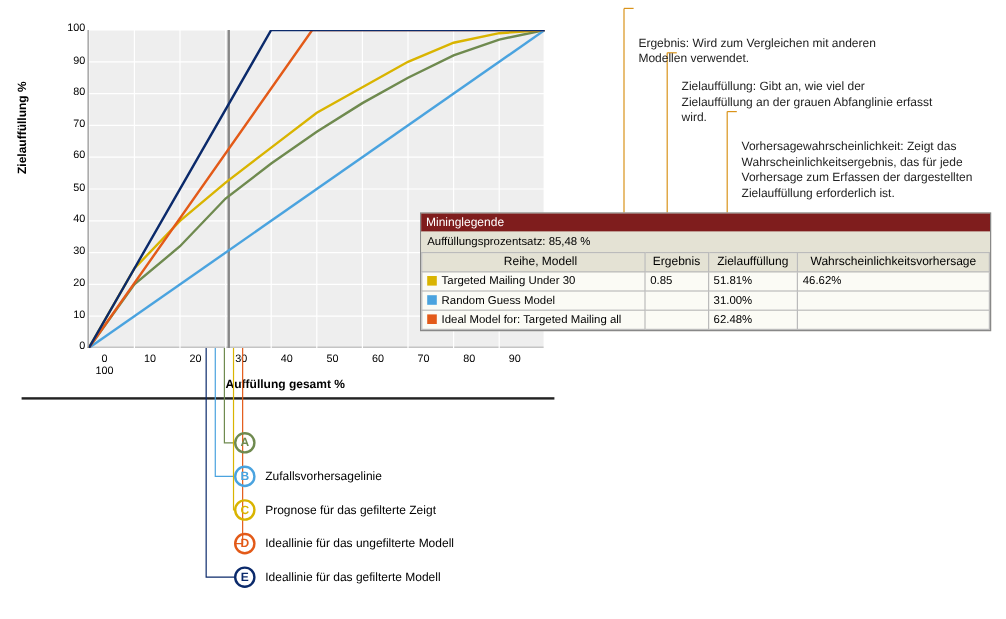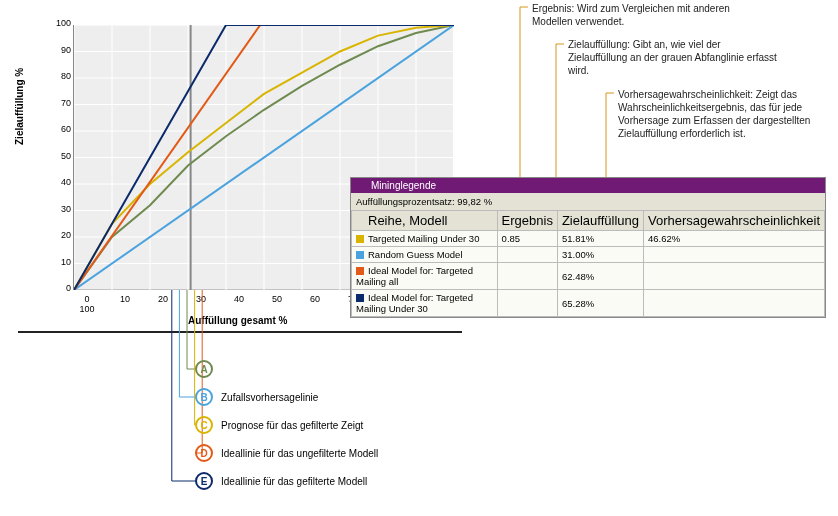--- a/index.html
+++ b/index.html
@@ -57,54 +57,55 @@
   .y-ticks div { height: 26.5px; line-height: 1; }
   .x-ticks { left: 50px; top: 279px; width: 390px; height: 12px; }
   .x-ticks div { display: inline-block; width: 38px; text-align: center; }
 
   
   .annot {
     position: absolute;
     font-size: 10px;
     line-height: 1.3;
     color: #222;
+    margin-top: 28px;
   }
 
   
   .mining-legend {
     position: absolute;
     left: 350px;
     top: 177px;
     width: 476px;
     background: #e4e2d4;
     border: 1px solid #888;
     font-size: 9.5px;
   }
   .ml-title {
-    background: #701a75;
+    background: #7f1d1d;
     color: #fff;
-    padding: 2px 20px;
+    padding: 2px 4px;
     font-size: 10px;
   }
   .ml-subtitle {
     padding: 3px 5px;
     background: #e4e2d4;
   }
   .ml-table {
     width: 100%;
     border-collapse: collapse;
     background: #fbfbf5;
   }
   .ml-table th, .ml-table td {
     border: 1px solid #bbb;
     padding: 2px 4px;
     text-align: left;
     font-weight: normal;
   }
-  .ml-table th { background: #e4e2d4; font-size: 13px; }
+  .ml-table th { background: #e4e2d4; font-size: 10px; text-align: center; }
   .swatch {
     display: inline-block;
     width: 8px; height: 8px;
     margin-right: 4px;
     vertical-align: middle;
   }
 
   
   .series-legend {
     position: absolute;
@@ -193,53 +194,47 @@
   <path d="M 556 44 L 564 44" stroke="#d9931a" fill="none"></path>
   <path d="M 606 93 L 606 198" stroke="#d9931a" fill="none"></path>
   <path d="M 606 93 L 614 93" stroke="#d9931a" fill="none"></path>
 </svg>
 <div class="annot" style="left:532px; top:2px; width:210px">Ergebnis: Wird zum Vergleichen mit anderen Modellen verwendet.</div>
 <div class="annot" style="left:568px; top:38px; width:210px">Zielauffüllung: Gibt an, wie viel der Zielauffüllung an der grauen Abfanglinie erfasst wird.</div>
 <div class="annot" style="left:618px; top:88px; width:220px">Vorhersagewahrscheinlichkeit: Zeigt das Wahrscheinlichkeitsergebnis, das für jede Vorhersage zum Erfassen der dargestellten Zielauffüllung erforderlich ist.</div>
 
 <div class="mining-legend">
   <div class="ml-title">Mininglegende</div>
-  <div class="ml-subtitle">Auffüllungsprozentsatz: 99,82 %</div>
+  <div class="ml-subtitle">Auffüllungsprozentsatz: 85,48 %</div>
   <table class="ml-table">
     <thead>
         <tr id="ml-head">
           <th><span class="swatch" style="background: transparent;"></span>Reihe, Modell</th>
           <th>Ergebnis</th>
           <th>Zielauffüllung</th>
-          <th>Vorhersagewahrscheinlichkeit</th>
+          <th>Wahrscheinlichkeitsvorhersage</th>
         </tr>
       </thead>
     <tbody id="ml-body">
         <tr>
           <td><span class="swatch" style="background: rgb(217, 180, 0);"></span>Targeted Mailing Under 30</td>
           <td>0.85</td>
           <td>51.81%</td>
           <td>46.62%</td>
         </tr>
         <tr>
           <td><span class="swatch" style="background: rgb(74, 163, 223);"></span>Random Guess Model</td>
           <td></td>
           <td>31.00%</td>
           <td></td>
         </tr>
         <tr>
           <td><span class="swatch" style="background: rgb(227, 90, 24);"></span>Ideal Model for: Targeted Mailing all</td>
           <td></td>
           <td>62.48%</td>
-          <td></td>
-        </tr>
-        <tr>
-          <td><span class="swatch" style="background: rgb(11, 42, 107);"></span>Ideal Model for: Targeted Mailing Under 30</td>
-          <td></td>
-          <td>65.28%</td>
           <td></td>
         </tr>
       </tbody>
   </table>
 </div>
 
 <svg class="leg-connectors" width="838" height="516" id="legcon">
     <path d="M 187 290 L 187 369 L 195 369" stroke="#6f8a4f" fill="none" stroke-width="1"></path>
     <path d="M 179.4 290 L 179.4 397 L 195 397" stroke="#4aa3df" fill="none" stroke-width="1"></path>
     <path d="M 194.60000000000002 290 L 194.60000000000002 425 L 195 425" stroke="#d9b400" fill="none" stroke-width="1"></path>

